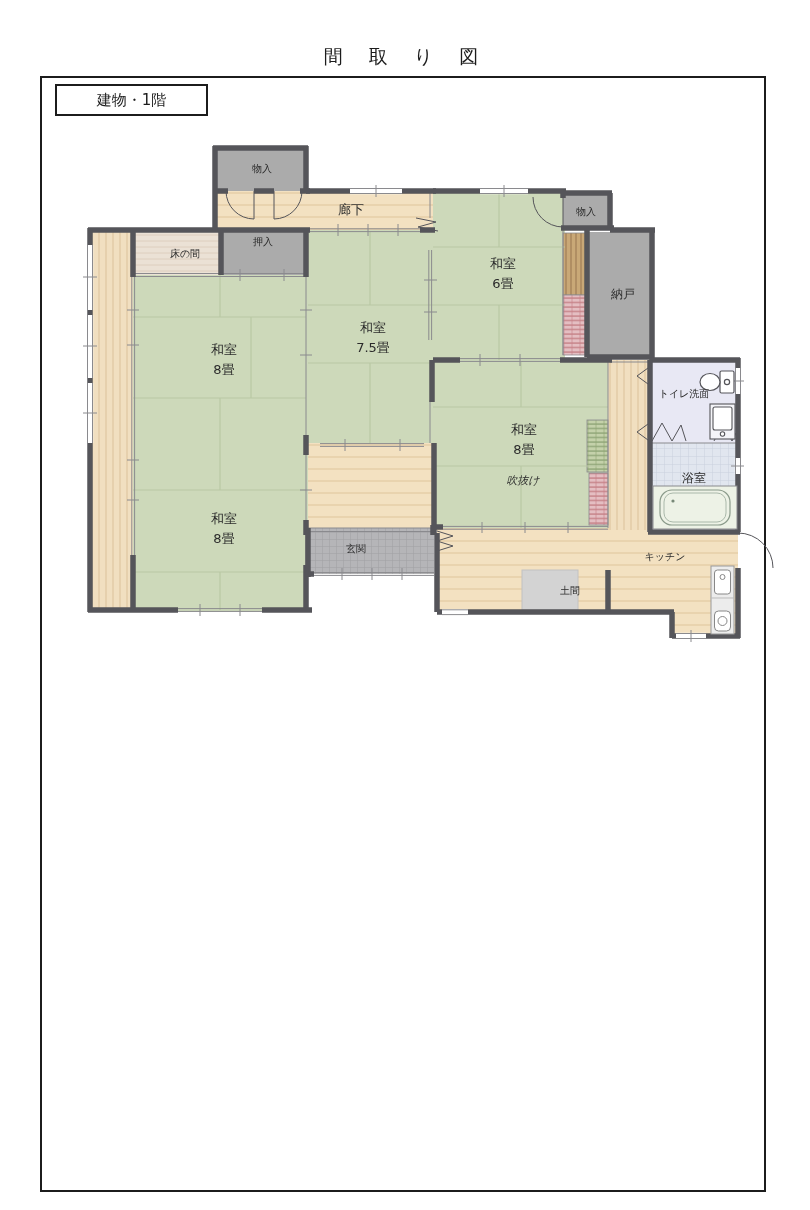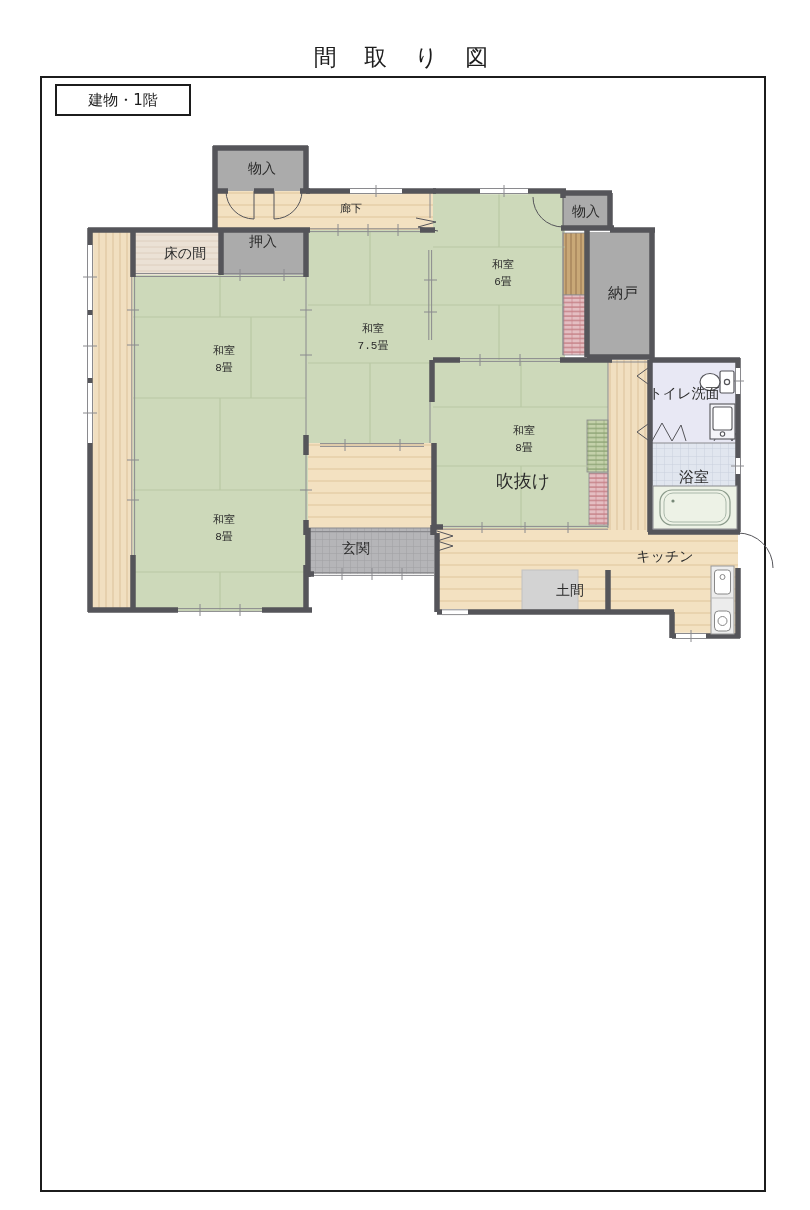--- a/index.html
+++ b/index.html
@@ -1,29 +1,29 @@
 <!DOCTYPE html>
 <html><head>
 <meta charset="utf-8">
 <style>
   html,body{margin:0;padding:0;background:#ffffff;}
   body{font-family:"DejaVu Sans","Liberation Sans",sans-serif;}
   .page{position:relative;width:810px;height:1210px;background:#fff;overflow:hidden;}
   .title{position:absolute;left:406px;top:57px;transform:translate(-50%,-50%);
-         font-size:23px;letter-spacing:10px;color:#1c1c1c;white-space:nowrap;}
+         font-size:19px;letter-spacing:10px;color:#1c1c1c;white-space:nowrap;}
   .outer-border{position:absolute;left:40px;top:76px;width:726px;height:1116px;
                 border:2px solid #1c1c1c;box-sizing:border-box;}
-  .floor-tag{position:absolute;left:55px;top:84px;width:136px;height:32px;
+  .floor-tag{position:absolute;left:55px;top:84px;width:153px;height:32px;
              border:2px solid #1c1c1c;box-sizing:border-box;background:#fff;
              display:flex;align-items:center;justify-content:center;
              font-size:15px;color:#1c1c1c;}
   svg.plan{position:absolute;left:0;top:0;}
   .lbl{position:absolute;transform:translate(-50%,-50%);color:#2b2b2b;
        white-space:nowrap;text-align:center;line-height:1.55;}
-  .s8{font-size:14px;} .s9{font-size:15px;} .s11{font-size:11px;font-family:Liberation Mono, monospace;} .s13{font-size:18px;}
+  .s8{font-size:10px;} .s9{font-size:12px;} .s11{font-size:13px;} .s13{font-size:11px;font-style:italic;}
 </style>
 </head>
 <body>
 
 <div class="page">
 
   <div class="title">間 取 り 図</div>
   <div class="outer-border"></div>
   <div class="floor-tag">建物・1階</div>
 

